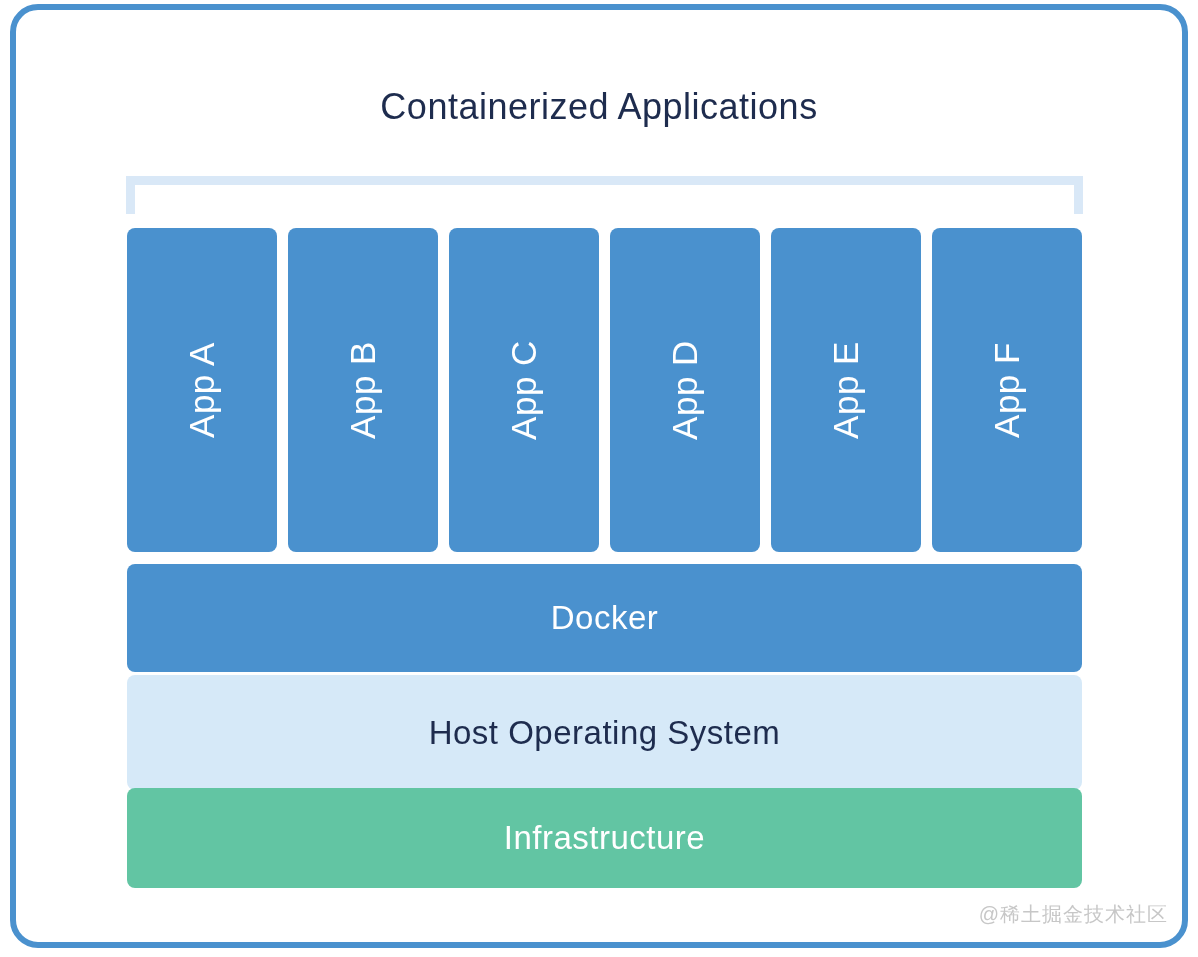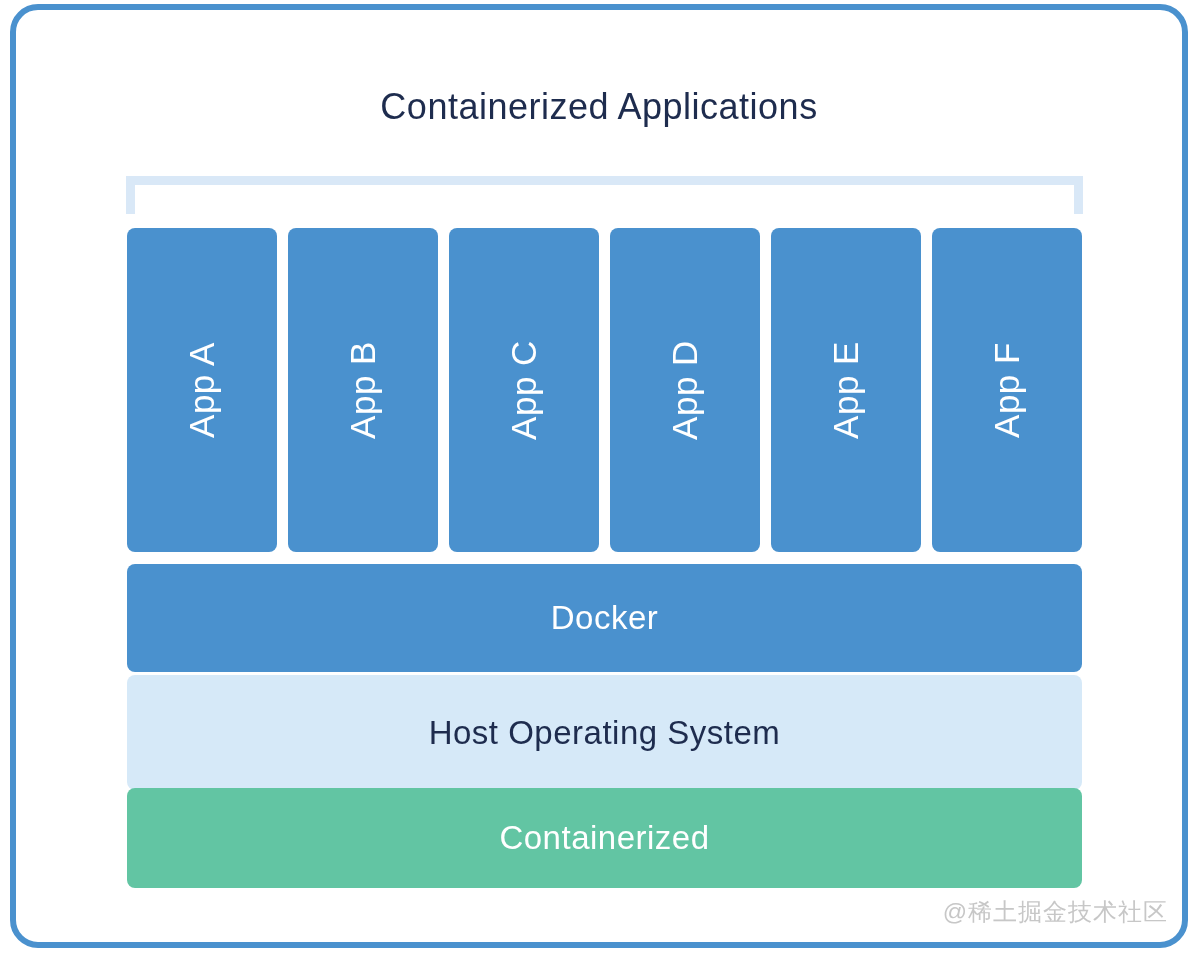--- a/index.html
+++ b/index.html
@@ -102,21 +102,21 @@
   .layer-infrastructure {
     top: 778px;
     height: 100px;
     background: #62c5a3;
     color: #ffffff;
   }
   .watermark {
     position: absolute;
     right: 14px;
     bottom: 14px;
-    font-size: 24px;
+    font-size: 20px;
     color: #c7c7c7;
     letter-spacing: 1px;
   }
 </style>
 </head>
 <body>
 
 <div class="stage">
   <div class="card">
 
@@ -140,17 +140,17 @@
       <div class="app-box">
         <span class="app-label">App E</span>
       </div>
       <div class="app-box">
         <span class="app-label">App F</span>
       </div>
     </div>
 
     <div class="layer layer-docker">Docker</div>
     <div class="layer layer-host-os">Host Operating System</div>
-    <div class="layer layer-infrastructure">Containerized</div>
+    <div class="layer layer-infrastructure">Infrastructure</div>
 
     <div class="watermark">@稀土掘金技术社区</div>
   </div>
 </div>
 
 </body></html>

